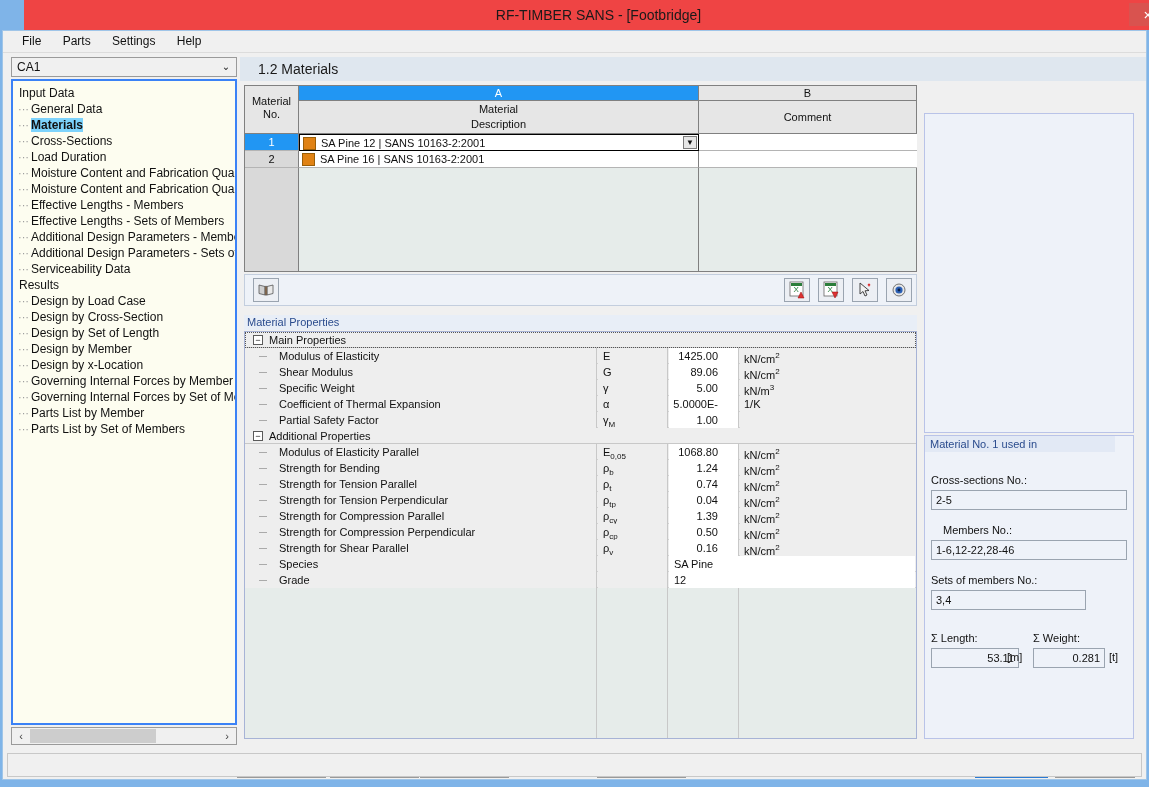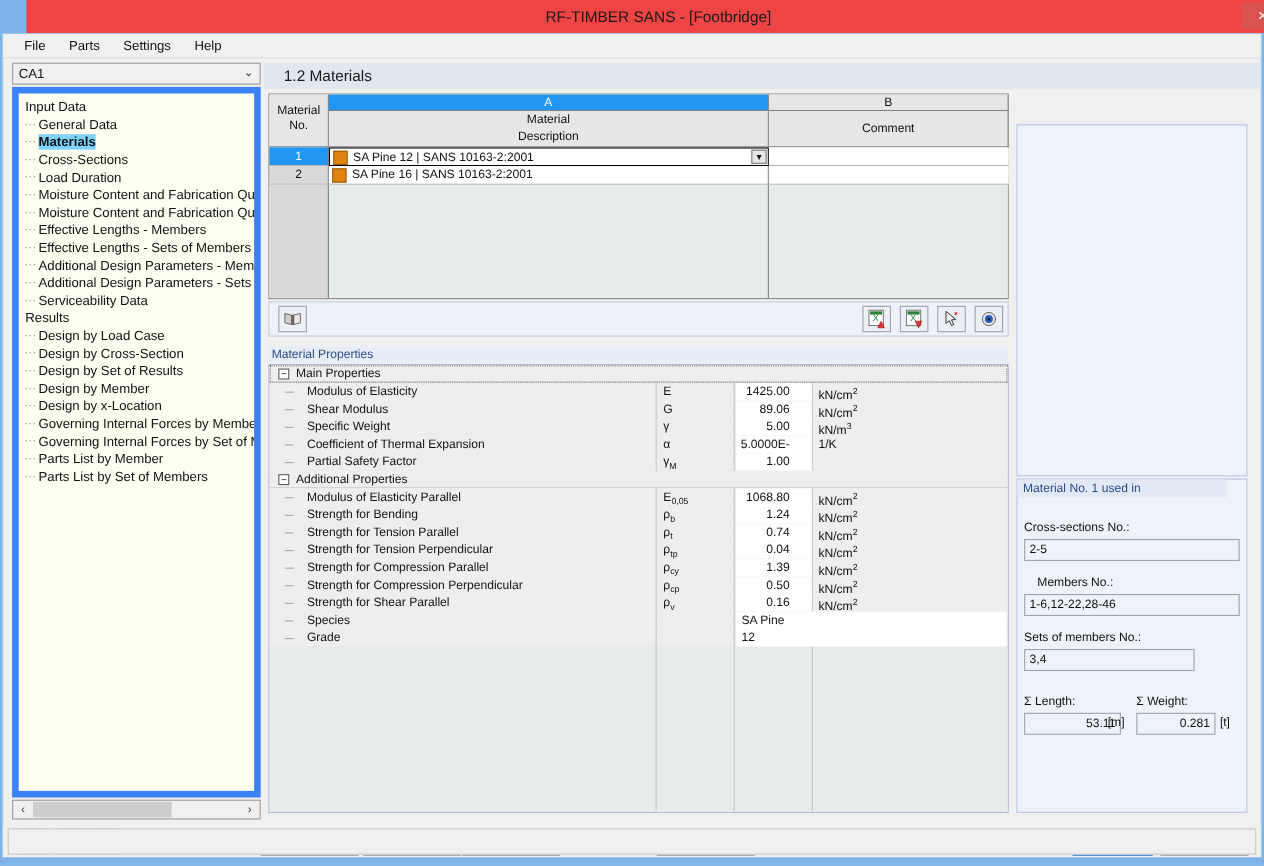--- a/index.html
+++ b/index.html
@@ -65,21 +65,21 @@
   }
   .combo .val {
     position: absolute; left: 5px; top: 2px; color: #111;
   }
   .combo .arrow {
     position: absolute; right: 4px; top: 3px; width: 12px; height: 12px;
     text-align: center; line-height: 12px; font-size: 10px; color: #222;
   }
   .tree {
     position: absolute; left: 0; top: 22px; width: 226px; height: 646px;
-    background: #fdfdf0; border: 6px solid #3b82f6;
+    background: #fdfdf0; border: 2px solid #3b82f6;
     overflow: hidden;
     padding: 4px 0 0 0;
   }
   .tnode {
     height: 16px; line-height: 16px; font-size: 12px; color: #111;
     white-space: nowrap; padding-left: 6px; cursor: default;
   }
   .tnode.child { padding-left: 18px; position: relative; }
   .tnode.child:before {
     content: "\00b7\00b7\00b7"; position: absolute; left: 5px; top: 0;
@@ -333,21 +333,21 @@
           <div class="tnode child"><span class="lbl">Moisture Content and Fabrication Quality</span></div>
           <div class="tnode child"><span class="lbl">Moisture Content and Fabrication Quality</span></div>
           <div class="tnode child"><span class="lbl">Effective Lengths - Members</span></div>
           <div class="tnode child"><span class="lbl">Effective Lengths - Sets of Members</span></div>
           <div class="tnode child"><span class="lbl">Additional Design Parameters - Members</span></div>
           <div class="tnode child"><span class="lbl">Additional Design Parameters - Sets of Me</span></div>
           <div class="tnode child"><span class="lbl">Serviceability Data</span></div>
           <div class="tnode"><span class="lbl">Results</span></div>
           <div class="tnode child"><span class="lbl">Design by Load Case</span></div>
           <div class="tnode child"><span class="lbl">Design by Cross-Section</span></div>
-          <div class="tnode child"><span class="lbl">Design by Set of Results</span></div>
+          <div class="tnode child"><span class="lbl">Design by Set of Length</span></div>
           <div class="tnode child"><span class="lbl">Design by Member</span></div>
           <div class="tnode child"><span class="lbl">Design by x-Location</span></div>
           <div class="tnode child"><span class="lbl">Governing Internal Forces by Member</span></div>
           <div class="tnode child"><span class="lbl">Governing Internal Forces by Set of Mem</span></div>
           <div class="tnode child"><span class="lbl">Parts List by Member</span></div>
           <div class="tnode child"><span class="lbl">Parts List by Set of Members</span></div>
         </div>
       <div class="hscroll">
         <span class="arr l">‹</span>
         <span class="thumb"></span>

